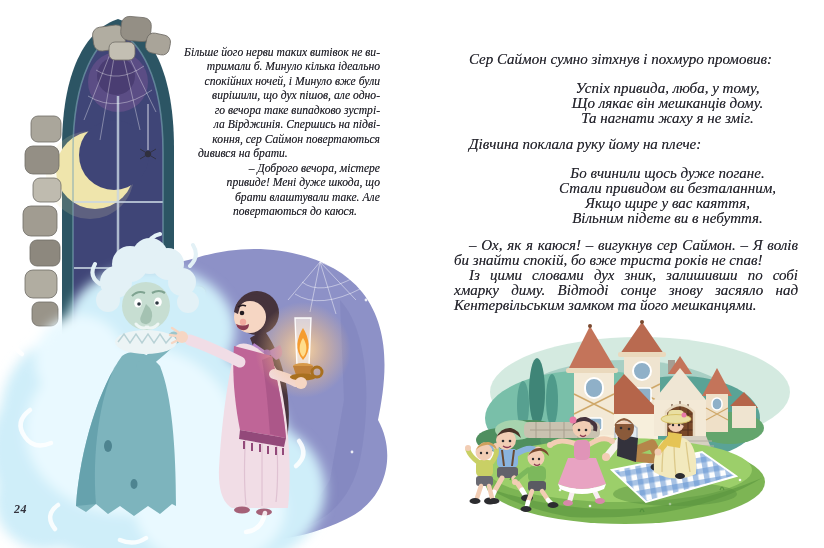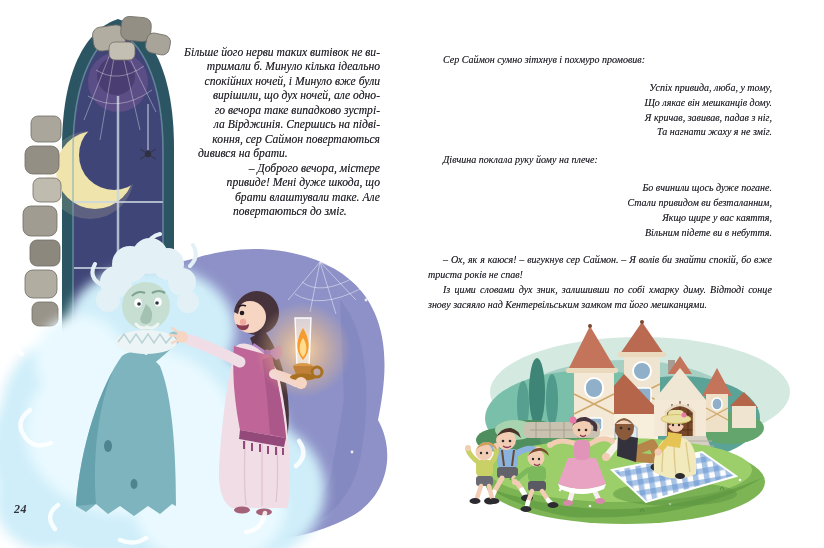--- a/index.html
+++ b/index.html
@@ -13,25 +13,25 @@
 
   
   .left-text{position:absolute;left:158px;top:46px;width:222px;
              font-size:11.6px;line-height:14.45px;
              text-shadow:0 0 .3px rgba(38,38,46,.65);}
   .lt{display:flex;justify-content:flex-end;white-space:nowrap;}
   .lt.last1{justify-content:flex-start;padding-left:40px;}
   .lt.last2{justify-content:flex-start;padding-left:75px;}
 
   
-  .right-text{position:absolute;left:16px;top:52px;width:344px;
-              font-size:10px;line-height:15px;text-align:justify;
+  .right-text{position:absolute;left:42px;top:52px;width:344px;
+              font-size:15px;line-height:15px;text-align:justify;
               text-shadow:0 0 .3px rgba(38,38,46,.65);}
   .rp{margin:0;text-indent:15px;}
-  .verse{margin:14px 0 12px 83px;text-align:right;}
+  .verse{margin:14px 0 12px 83px;text-align:center;}
   .verse .vl{line-height:14.8px;}
 
   .page-num{position:absolute;left:14px;top:502px;font-size:12px;font-weight:bold;
             color:#34343e;letter-spacing:.5px;}
 </style>
 </head>
 <body>
 
 <div class="spread">
 
@@ -210,42 +210,41 @@
         <path d="M296,466 q13,-11 3,-25"></path>
         <path d="M18,330 q-10,14 4,24"></path>
         <path d="M120,540 q14,6 26,-2"></path>
       </g>
     </svg>
 
     <div class="left-text">
       <div class="lt">Більше його нерви таких витівок не ви-</div>
       <div class="lt">тримали б. Минуло кілька ідеально</div>
       <div class="lt">спокійних ночей, і Минуло вже були</div>
-      <div class="lt">вирішили, що дух ночей, але одно-</div>
+      <div class="lt">вирішили, що дух пішов, але одно-</div>
       <div class="lt">го вечора таке випадково зустрі-</div>
       <div class="lt">ла Вірджинія. Спершись на підві-</div>
       <div class="lt">коння, сер Саймон повертаються</div>
       <div class="lt last1">дивився на брати.</div>
       <div class="lt">– Доброго вечора, містере</div>
       <div class="lt">привиде! Мені дуже шкода, що</div>
       <div class="lt">брати влаштували таке. Але</div>
-      <div class="lt last2">повертаються до зміг.</div>
+      <div class="lt last2">повертаються до каюся.</div>
     </div>
 
     <div class="page-num">24</div>
   </div>
 
   <div class="page page-right">
 
     <div class="right-text">
       <p class="rp">Сер Саймон сумно зітхнув і похмуро промовив:</p>
       <div class="verse">
         <div class="vl">Успіх привида, люба, у тому,</div>
         <div class="vl">Що лякає він мешканців дому.</div>
-        <div class="vl">Я кричав, завивав, падав з ніг,</div>
         <div class="vl">Та нагнати жаху я не зміг.</div>
       </div>
       <p class="rp">Дівчина поклала руку йому на плече:</p>
       <div class="verse">
         <div class="vl">Бо вчинили щось дуже погане.</div>
         <div class="vl">Стали привидом ви безталанним,</div>
         <div class="vl">Якщо щире у вас каяття,</div>
         <div class="vl">Вільним підете ви в небуття.</div>
       </div>
       <p class="rp">– Ох, як я каюся! – вигукнув сер Саймон. – Я волів би знайти спокій, бо вже триста років не спав!</p>

